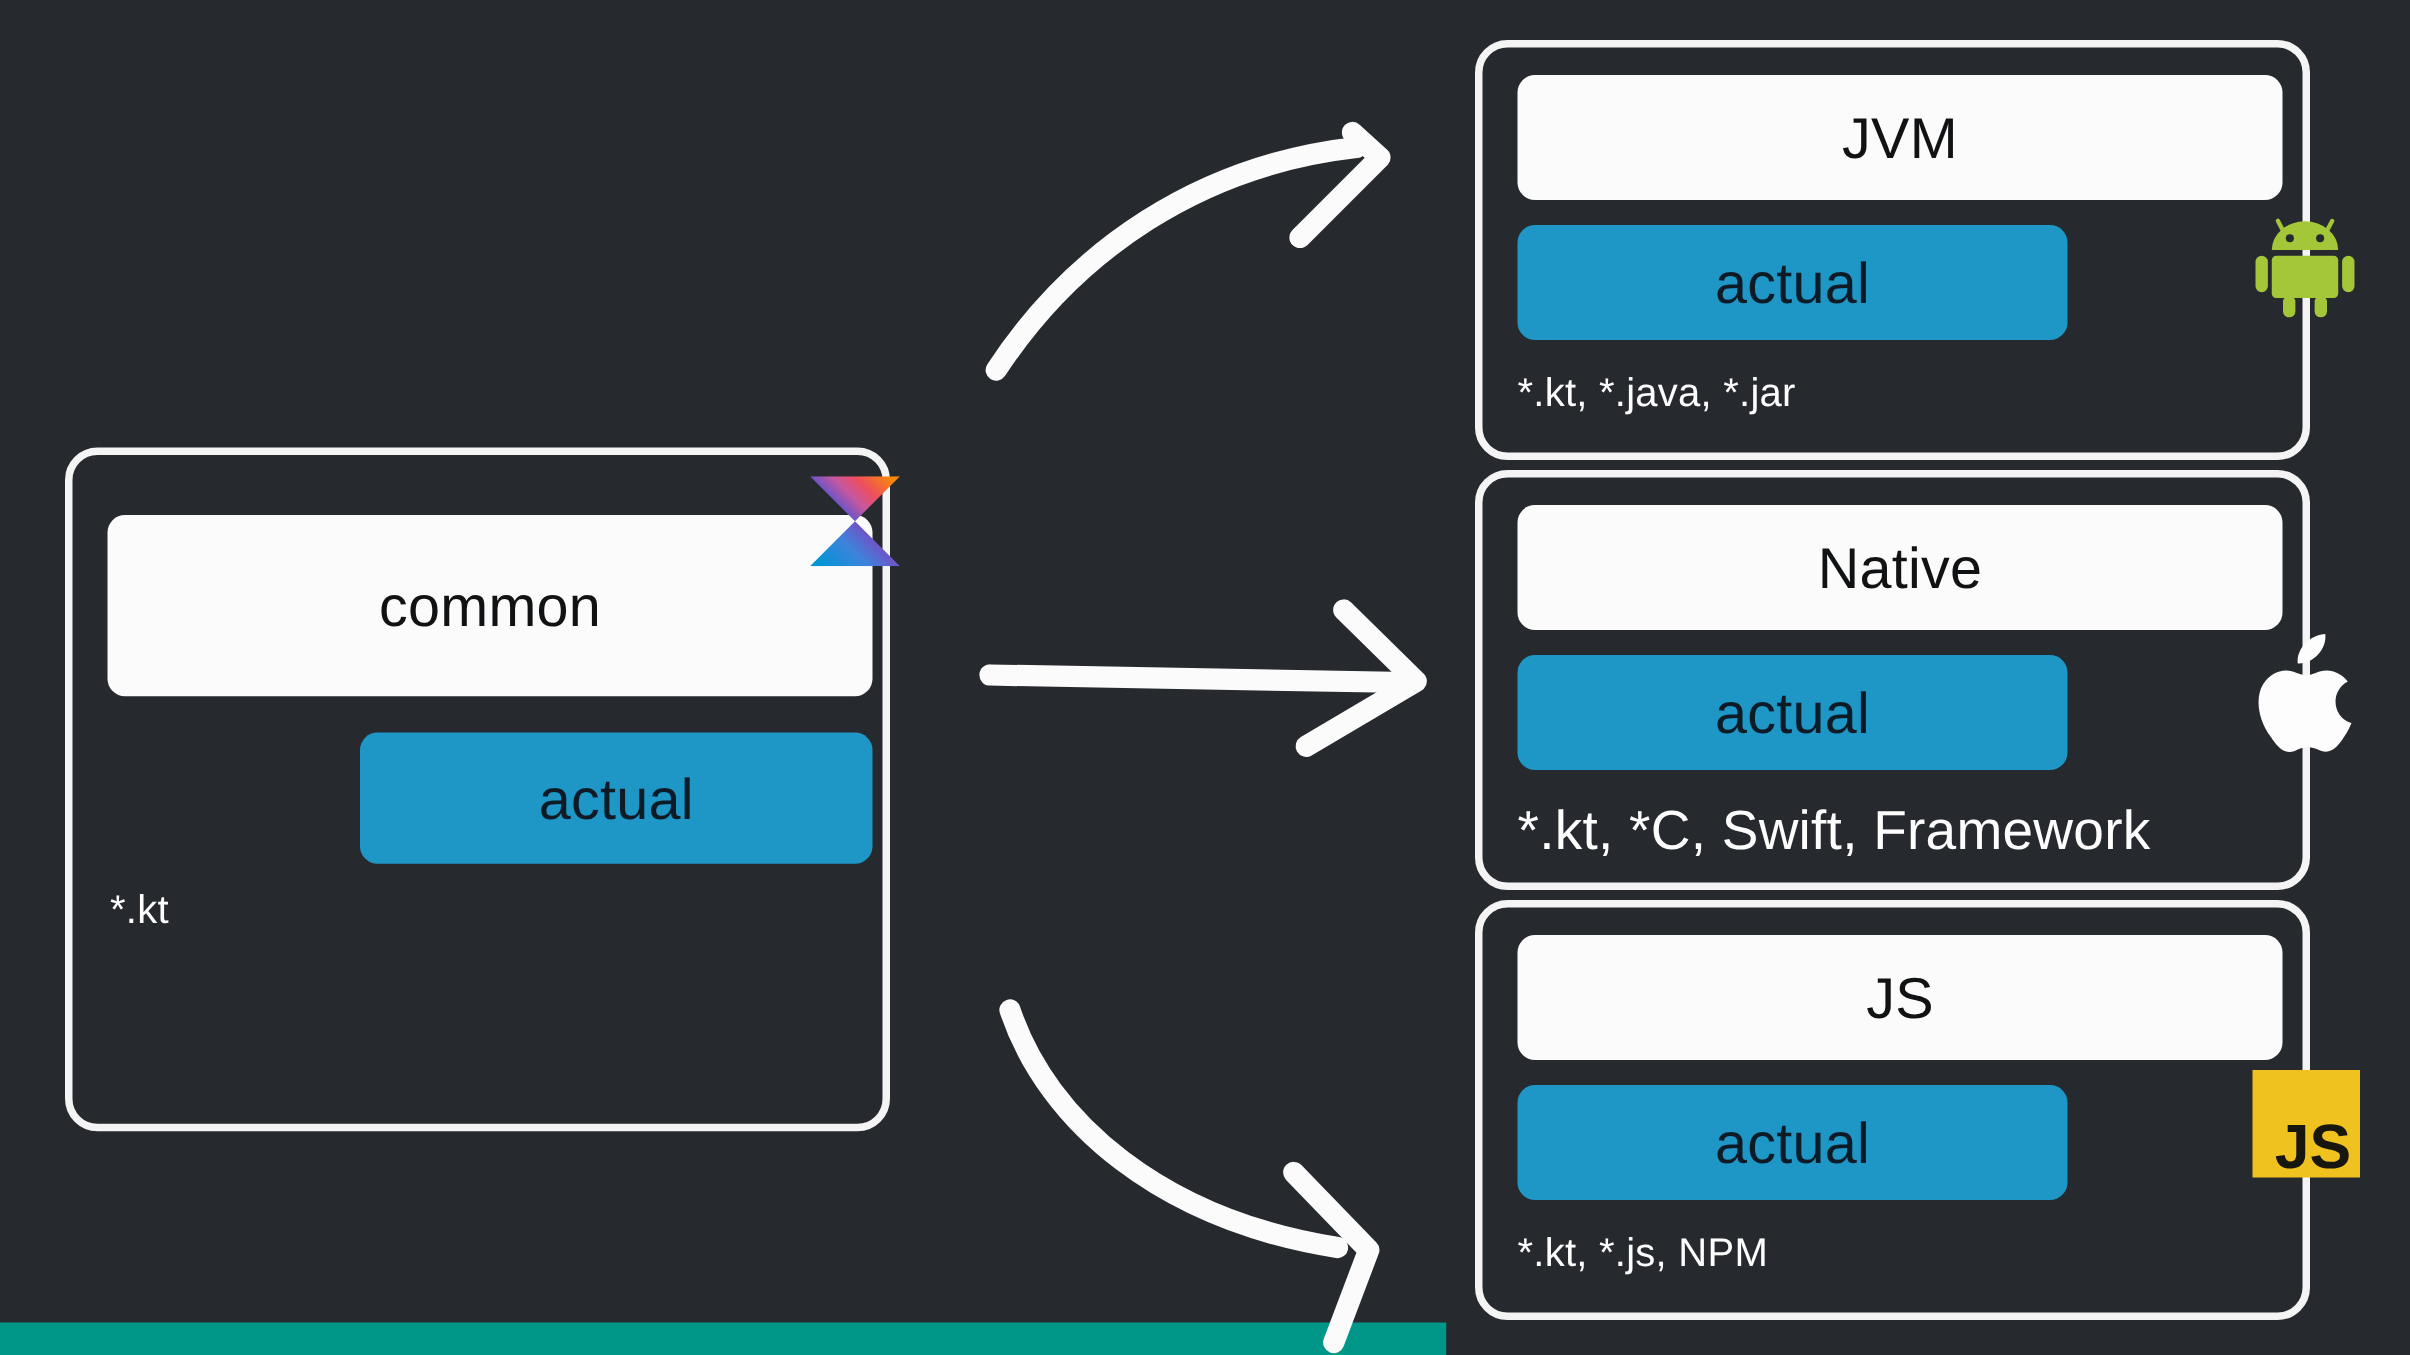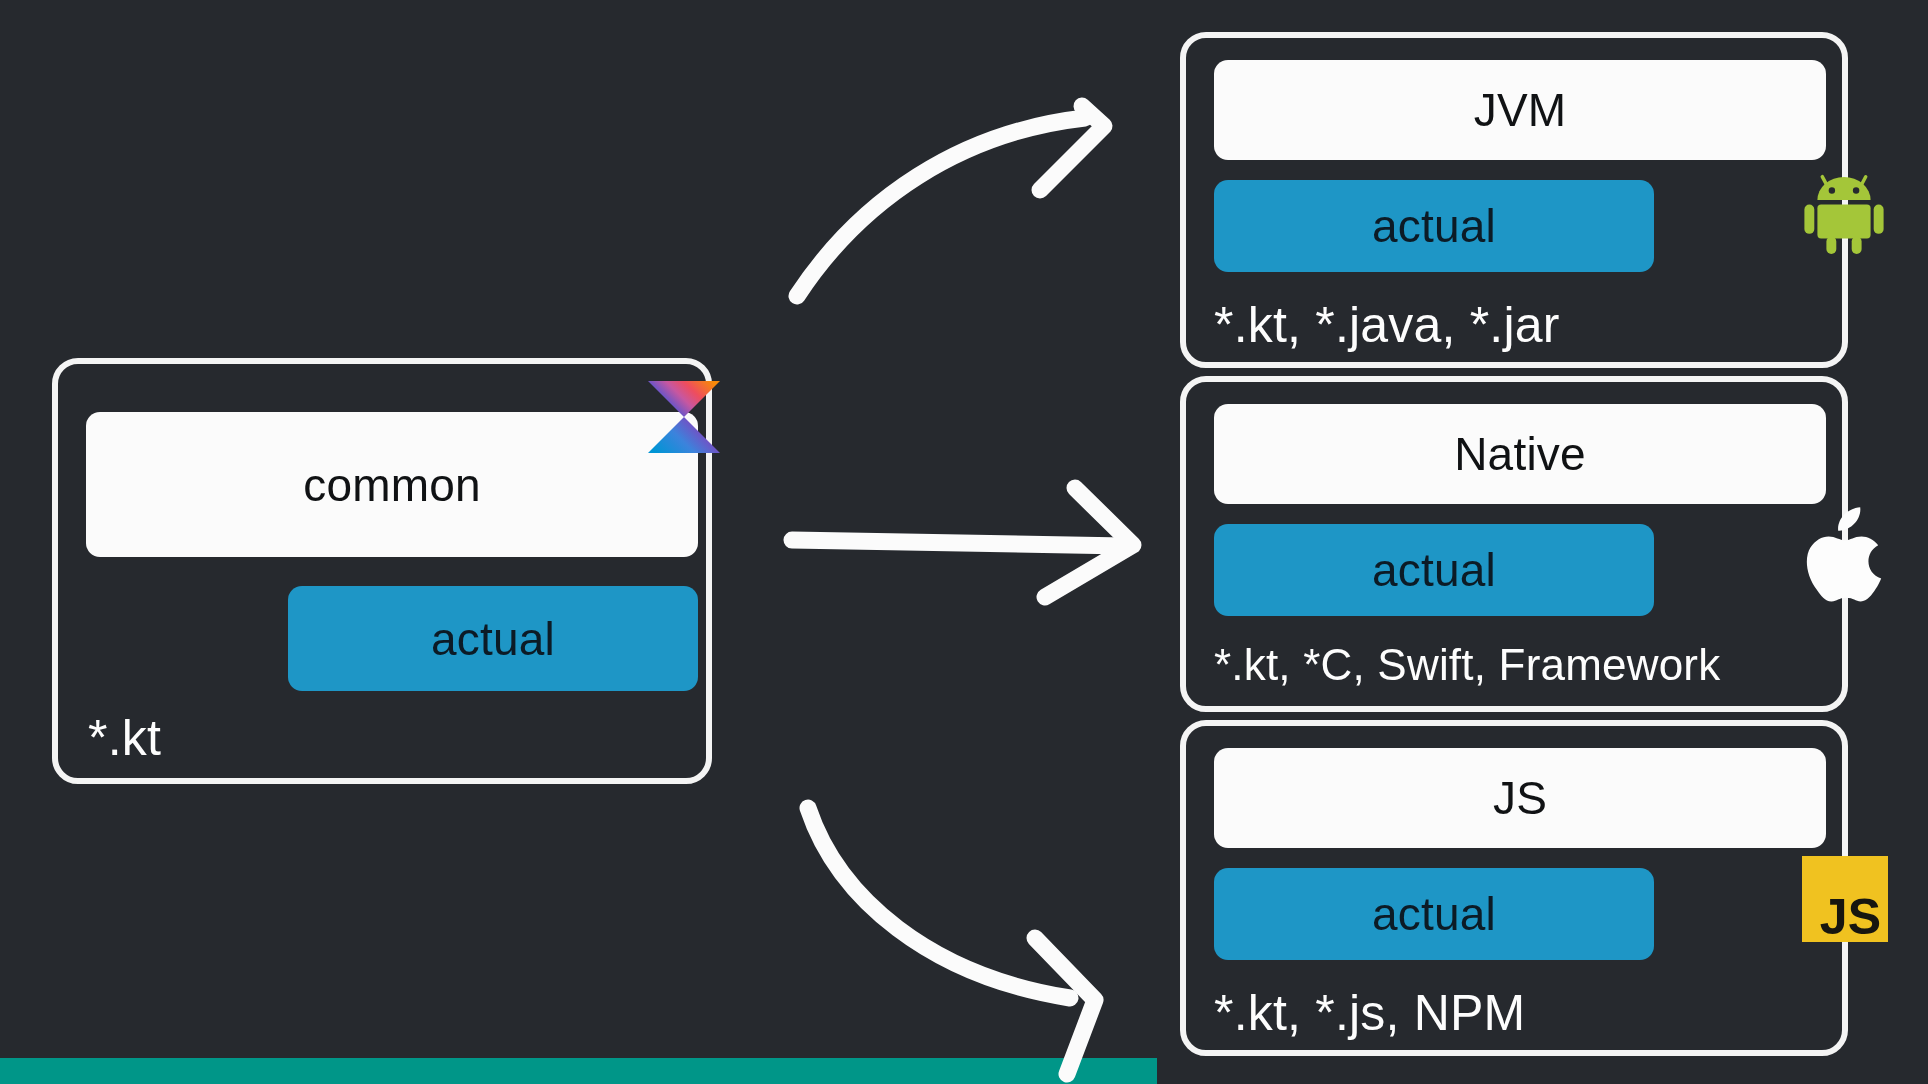--- a/index.html
+++ b/index.html
@@ -51,27 +51,27 @@
     align-items: center;
     justify-content: center;
     font-size: 46px;
     letter-spacing: 0.2px;
   }
 
   
   .files {
     position: absolute;
     color: #fdfdfd;
-    font-size: 50px;
+    font-size: 32px;
     white-space: nowrap;
     letter-spacing: 0.2px;
   }
 
   
-  #common-card   { left: 52px;  top: 358px;  width: 660px; height: 426px; }
+  #common-card   { left: 52px;  top: 358px;  width: 660px; height: 547px; }
   #common-chip   { left: 28px;  top: 48px;   width: 612px; height: 145px; }
   #expect-chip   { left: 230px; top: 222px;  width: 410px; height: 105px; }
   #common-files  { left: 30px;  top: 345px; }
 
   
   #kotlin-logo {
     position: absolute;
     left: 648px;
     top: 381px;
     width: 72px;

